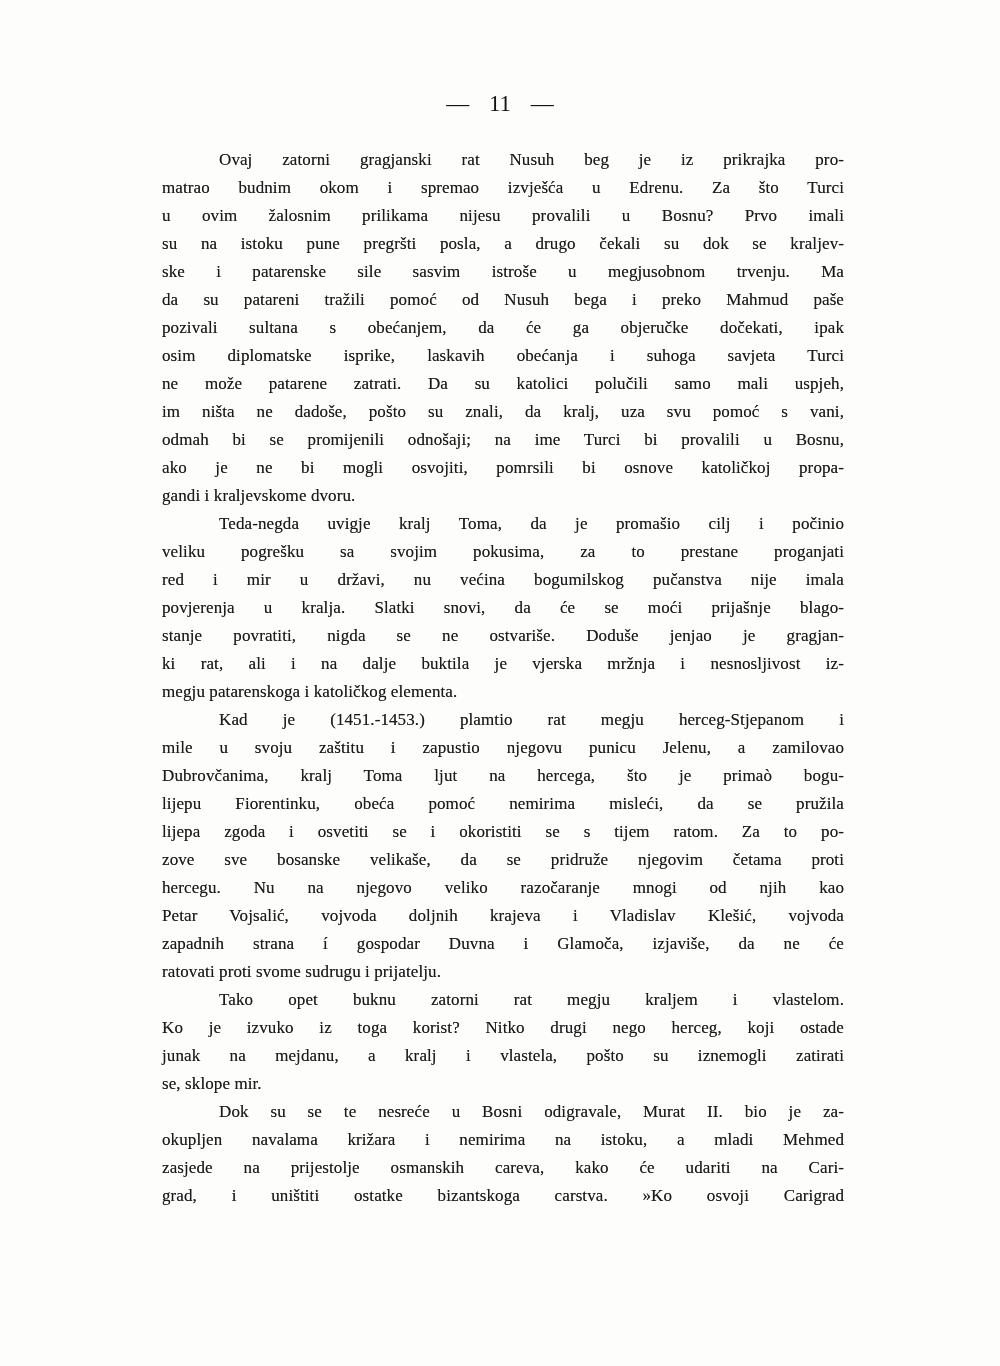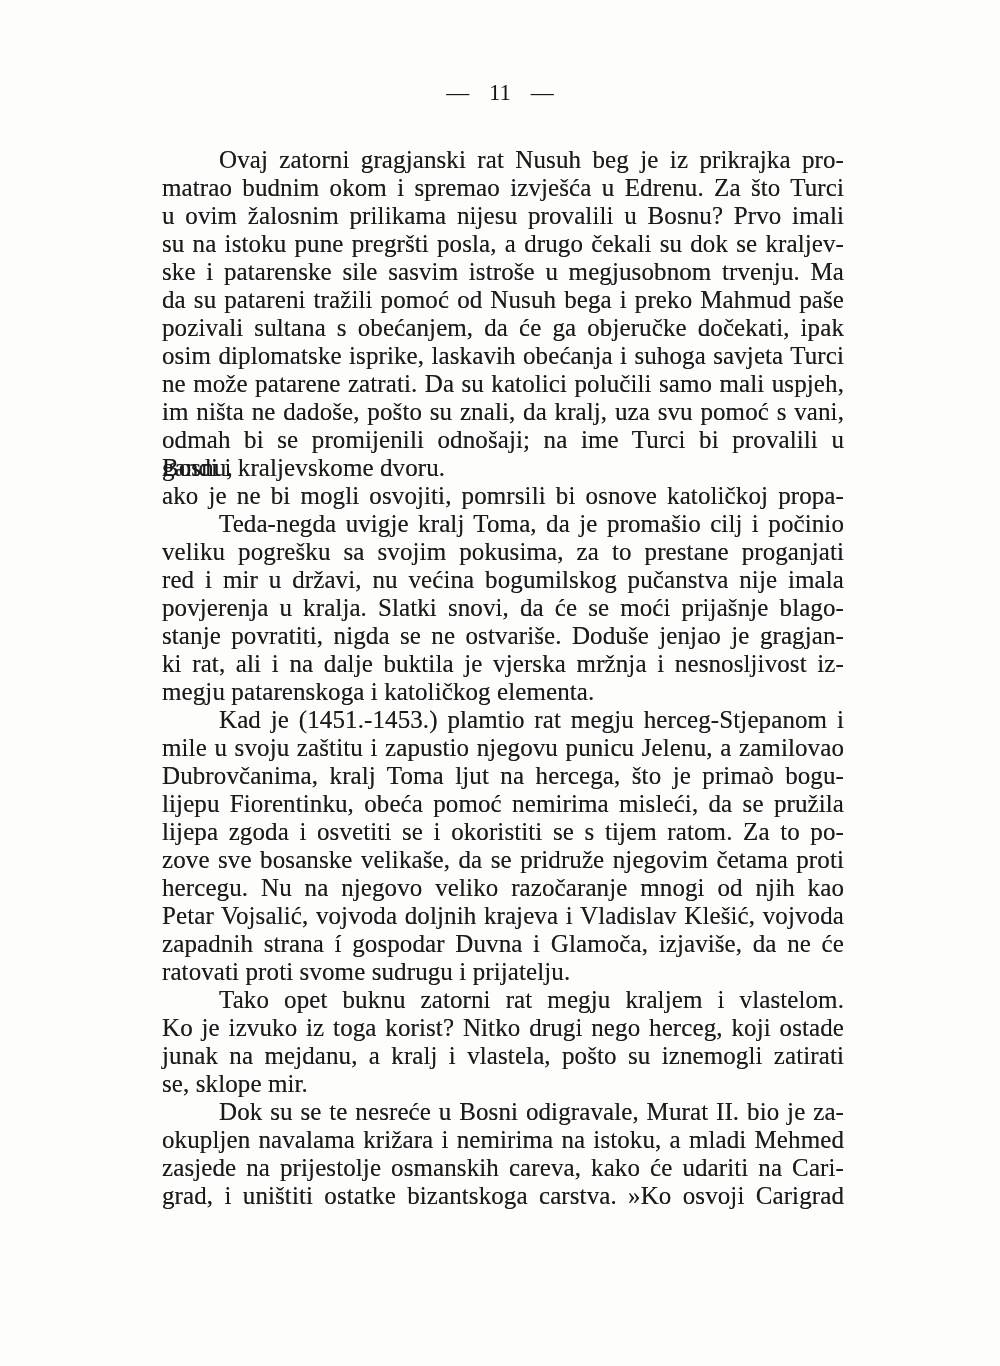--- a/index.html
+++ b/index.html
@@ -11,34 +11,34 @@
     position: relative;
     width: 1000px;
     height: 1366px;
     background: #fdfdfc;
     font-family: "Liberation Serif", "DejaVu Serif", serif;
     color: #1b1b1b;
     overflow: hidden;
   }
   .page-number {
     position: absolute;
-    top: 80px;
+    top: 91px;
     left: 0;
     width: 100%;
     text-align: center;
     font-size: 23px;
     word-spacing: 14px;
     color: #161616;
   }
   .text-block {
     position: absolute;
     left: 162px;
     top: 146px;
     width: 682px;
-    font-size: 25px;
+    font-size: 17px;
     line-height: 28px;
     text-shadow: 0 0 0.5px rgba(10,10,10,0.55);
   }
   .paragraph {
     margin: 0;
     padding: 0;
   }
   .line {
     height: 28px;
     text-align: justify;
@@ -67,22 +67,22 @@
       <div class="line">matrao budnim okom i spremao izvješća u Edrenu. Za što Turci</div>
       <div class="line">u ovim žalosnim prilikama nijesu provalili u Bosnu? Prvo imali</div>
       <div class="line">su na istoku pune pregršti posla, a drugo čekali su dok se kraljev-</div>
       <div class="line">ske i patarenske sile sasvim istroše u megjusobnom trvenju. Ma</div>
       <div class="line">da su patareni tražili pomoć od Nusuh bega i preko Mahmud paše</div>
       <div class="line">pozivali sultana s obećanjem, da će ga objeručke dočekati, ipak</div>
       <div class="line">osim diplomatske isprike, laskavih obećanja i suhoga savjeta Turci</div>
       <div class="line">ne može patarene zatrati. Da su katolici polučili samo mali uspjeh,</div>
       <div class="line">im ništa ne dadoše, pošto su znali, da kralj, uza svu pomoć s vani,</div>
       <div class="line">odmah bi se promijenili odnošaji; na ime Turci bi provalili u Bosnu,</div>
+      <div class="line">ako je ne bi mogli osvojiti, pomrsili bi osnove katoličkoj propa-</div>
       <div class="line short">gandi i kraljevskome dvoru.</div>
-      <div class="line">ako je ne bi mogli osvojiti, pomrsili bi osnove katoličkoj propa-</div>
     </div>
 
     <div class="paragraph">
       <div class="line first">Teda-negda uvigje kralj Toma, da je promašio cilj i počinio</div>
       <div class="line">veliku pogrešku sa svojim pokusima, za to prestane proganjati</div>
       <div class="line">red i mir u državi, nu većina bogumilskog pučanstva nije imala</div>
       <div class="line">povjerenja u kralja. Slatki snovi, da će se moći prijašnje blago-</div>
       <div class="line">stanje povratiti, nigda se ne ostvariše. Doduše jenjao je gragjan-</div>
       <div class="line">ki rat, ali i na dalje buktila je vjerska mržnja i nesnosljivost iz-</div>
       <div class="line short">megju patarenskoga i katoličkog elementa.</div>

